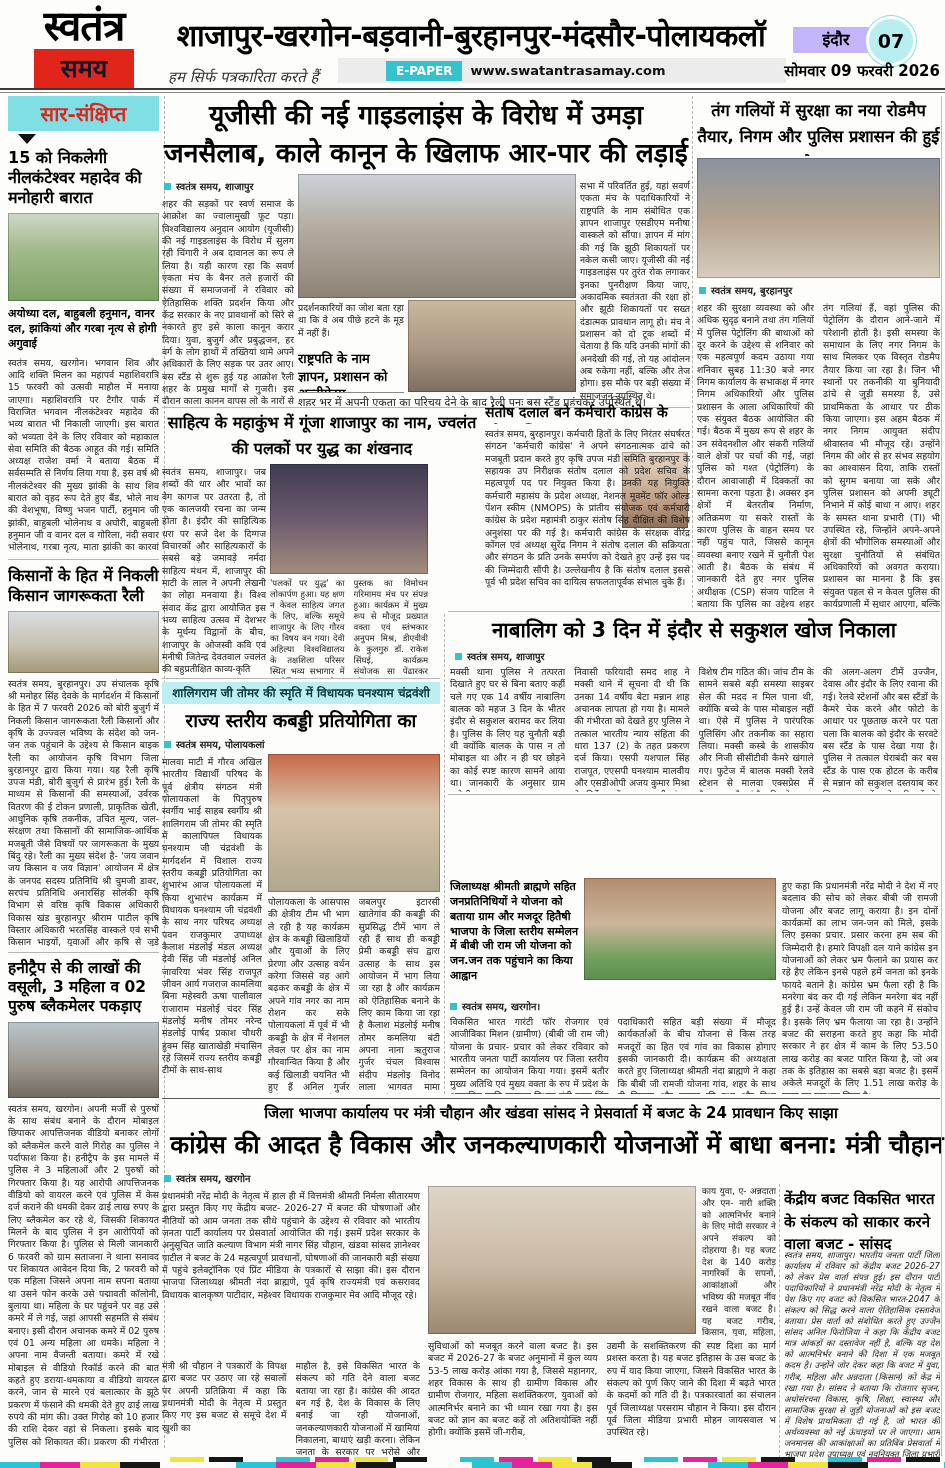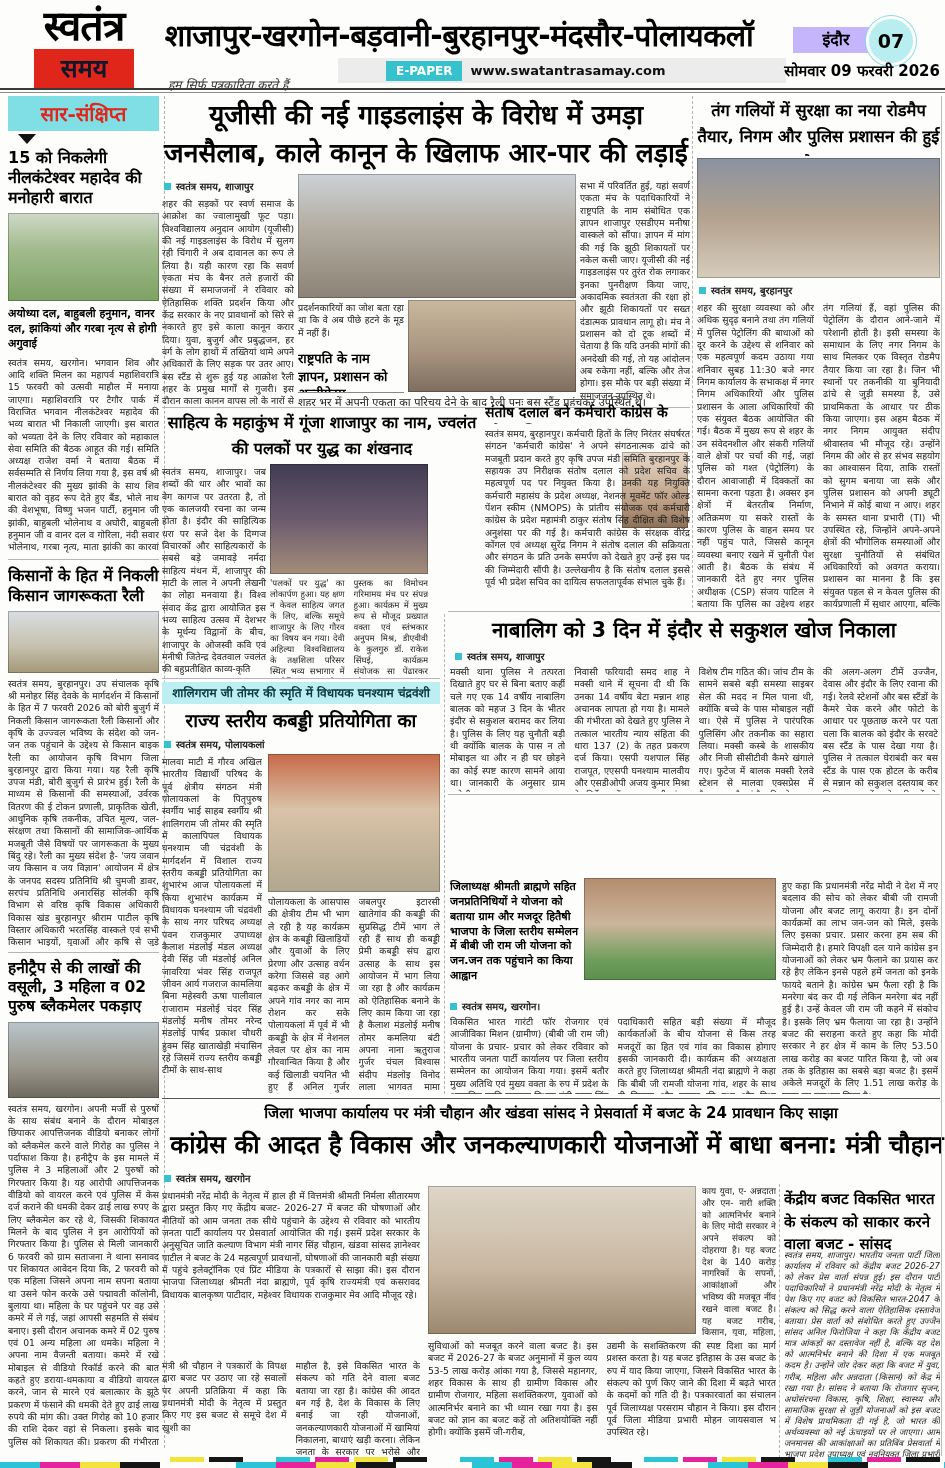--- a/index.html
+++ b/index.html
@@ -40,24 +40,24 @@
 </style>
 </head>
 <body>
 
 <div class="page">
 
   <div class="abs" style="left:10px;top:5px;width:148px;">
     <div class="logo-top center">स्वतंत्र</div>
     <div class="logo-red">समय</div>
   </div>
-  <div class="abs h center clip" style="left:148px;top:12px;width:622px;height:52px;font-size:30px;line-height:1.6;letter-spacing:-0.5px;">शाजापुर-खरगोन-बड़वानी-बुरहानपुर-मंदसौर-पोलायकलॉ</div>
+  <div class="abs h center clip" style="left:160px;top:12px;width:622px;height:52px;font-size:30px;line-height:1.6;letter-spacing:-0.5px;">शाजापुर-खरगोन-बड़वानी-बुरहानपुर-मंदसौर-पोलायकलॉ</div>
   <div class="abs h center" style="left:793px;top:27px;width:86px;height:26px;background:#c4b5fd;font-size:16px;line-height:26px;">इंदौर</div>
   <div class="abs h center" style="left:866px;top:16px;width:44px;height:44px;border-radius:50%;background:#b9eef0;border:3px solid #fff;box-shadow:0 0 0 1px #86dde2;font-size:19px;line-height:44px;">07</div>
-  <div class="abs" style="left:168px;top:76px;width:165px;font-size:12px;font-style:italic;color:#333;">हम सिर्फ पत्रकारिता करते हैं</div>
+  <div class="abs" style="left:168px;top:66px;width:165px;font-size:15px;font-style:italic;color:#333;">हम सिर्फ पत्रकारिता करते हैं</div>
   <div class="abs" style="left:338px;top:58px;width:448px;height:25px;background:#ececec;display:flex;align-items:center;">
     <span style="background:#35c2cc;color:#fff;font-weight:bold;font-size:12px;padding:3px 10px;margin-left:48px;">E-PAPER</span>
     <span style="font-size:13px;font-weight:bold;margin-left:8px;">www.swatantrasamay.com</span>
   </div>
   <div class="abs h" style="left:780px;top:60px;width:160px;font-size:15px;text-align:right;">सोमवार 09 फरवरी 2026</div>
   <div class="abs" style="left:0;top:88px;width:945px;border-top:2px solid #3a3a3a;"></div>
   <div class="abs" style="left:0;top:92px;width:945px;border-top:1px solid #8a8a8a;"></div>
 
   <div class="abs clip" style="left:8px;top:96px;width:151px;height:1352px;border-right:1px dashed #b0b0b0;padding-right:5px;">
     <div class="h center" style="background:#7fdfe4;color:#e0251b;font-size:20px;padding:4px 0;">सार-संक्षिप्त</div>

